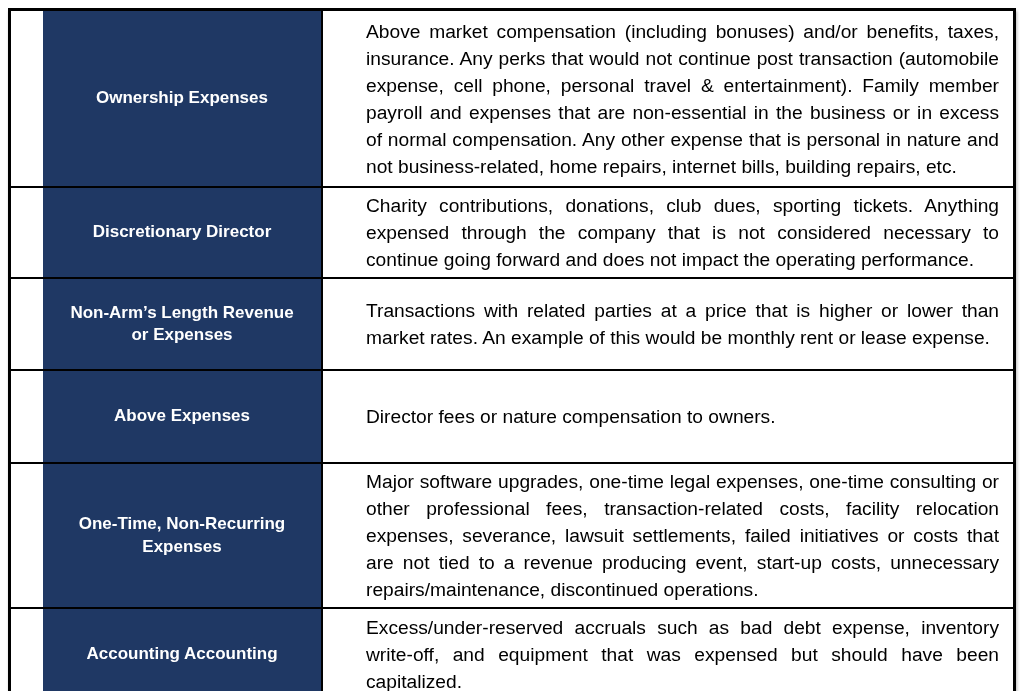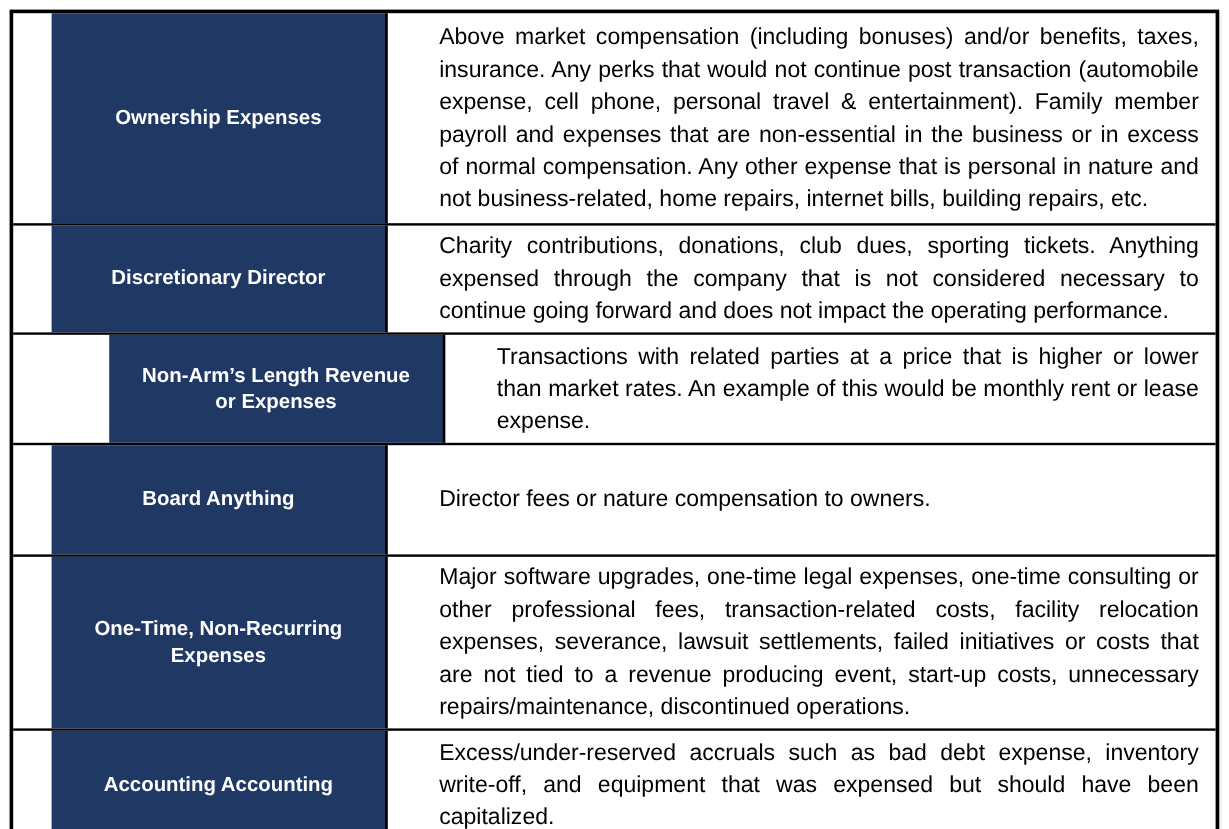--- a/index.html
+++ b/index.html
@@ -48,21 +48,21 @@
   .cell.def {
     color: var(--body-text, #000);
     font-size: 19.2px;
     line-height: 27px;
     text-align: justify;
     padding: 4px 14px 4px 11px;
   }
   
   .t-row:nth-child(1) { min-height: 175px; }
   .t-row:nth-child(2) { min-height: 88px;  }
-  .t-row:nth-child(3) { min-height: 90px; padding-left: 48px;  }
+  .t-row:nth-child(3) { min-height: 90px;  }
   .t-row:nth-child(4) { min-height: 91px;  }
   .t-row:nth-child(5) { min-height: 131px; }
   .t-row:nth-child(6) { min-height: 90px;  }
 </style>
 </head>
 <body>
 
 <div class="page">
   <div class="addbacks-table">
 
@@ -88,21 +88,21 @@
       <div class="cell term">
         <span>Non-Arm’s Length Revenue or Expenses</span>
       </div>
       <div class="cell def">
         <span>Transactions with related parties at a price that is higher or lower than market rates. An example of this would be monthly rent or lease expense.</span>
       </div>
     </div>
 
     <div class="t-row">
       <div class="cell term">
-        <span>Board Anything</span>
+        <span>Above Expenses</span>
       </div>
       <div class="cell def">
         <span>Director fees or nature compensation to owners.</span>
       </div>
     </div>
 
     <div class="t-row">
       <div class="cell term">
         <span>One-Time, Non-Recurring Expenses</span>
       </div>

